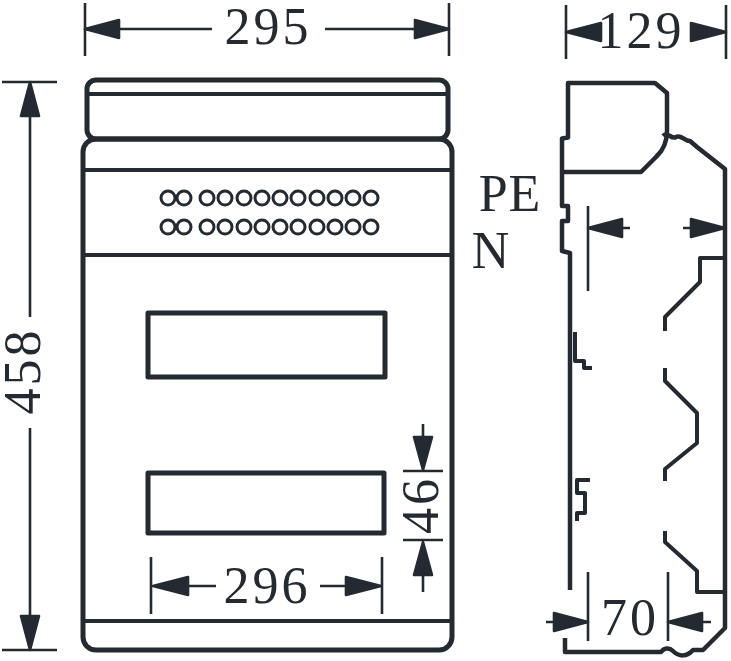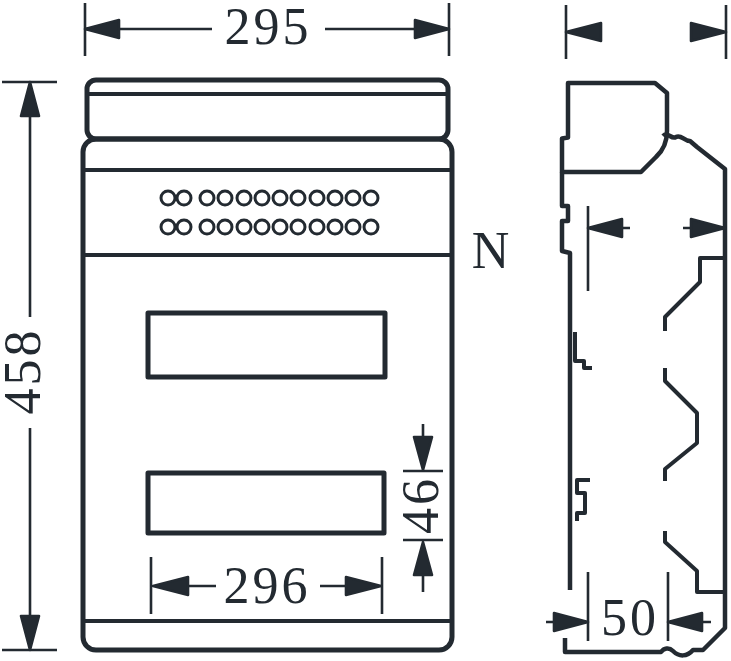--- a/index.html
+++ b/index.html
@@ -129,20 +129,22 @@
 
       <g>
         <path d="M 546,622 H 555 M 588,572 V 641 M 668,572 V 641 M 702,622 H 711"></path>
         <polygon points="588,622 554,613 554,631" fill="currentColor"></polygon>
         <polygon points="668,622 702,613 702,631" fill="currentColor"></polygon>
       </g>
     </g>
   </svg>
 
   <div class="lbl" style="left:268px;top:27px">295</div>
+  <div class="lbl" style="left:641px;top:31px">129</div>
   <div class="lbl rot" style="left:23px;top:371px">458</div>
   <div class="lbl rot" style="left:421px;top:505px">46</div>
   <div class="lbl" style="left:267px;top:586px">296</div>
-  <div class="lbl" style="left:630px;top:618px">50</div>
+  <div class="lbl" style="left:630px;top:618px">70</div>
 
+  <div class="lbl side-label" style="left:510px;top:194px">PE</div>
   <div class="lbl side-label" style="left:491px;top:251px">N</div>
 
 </div>
 
 </body></html>

